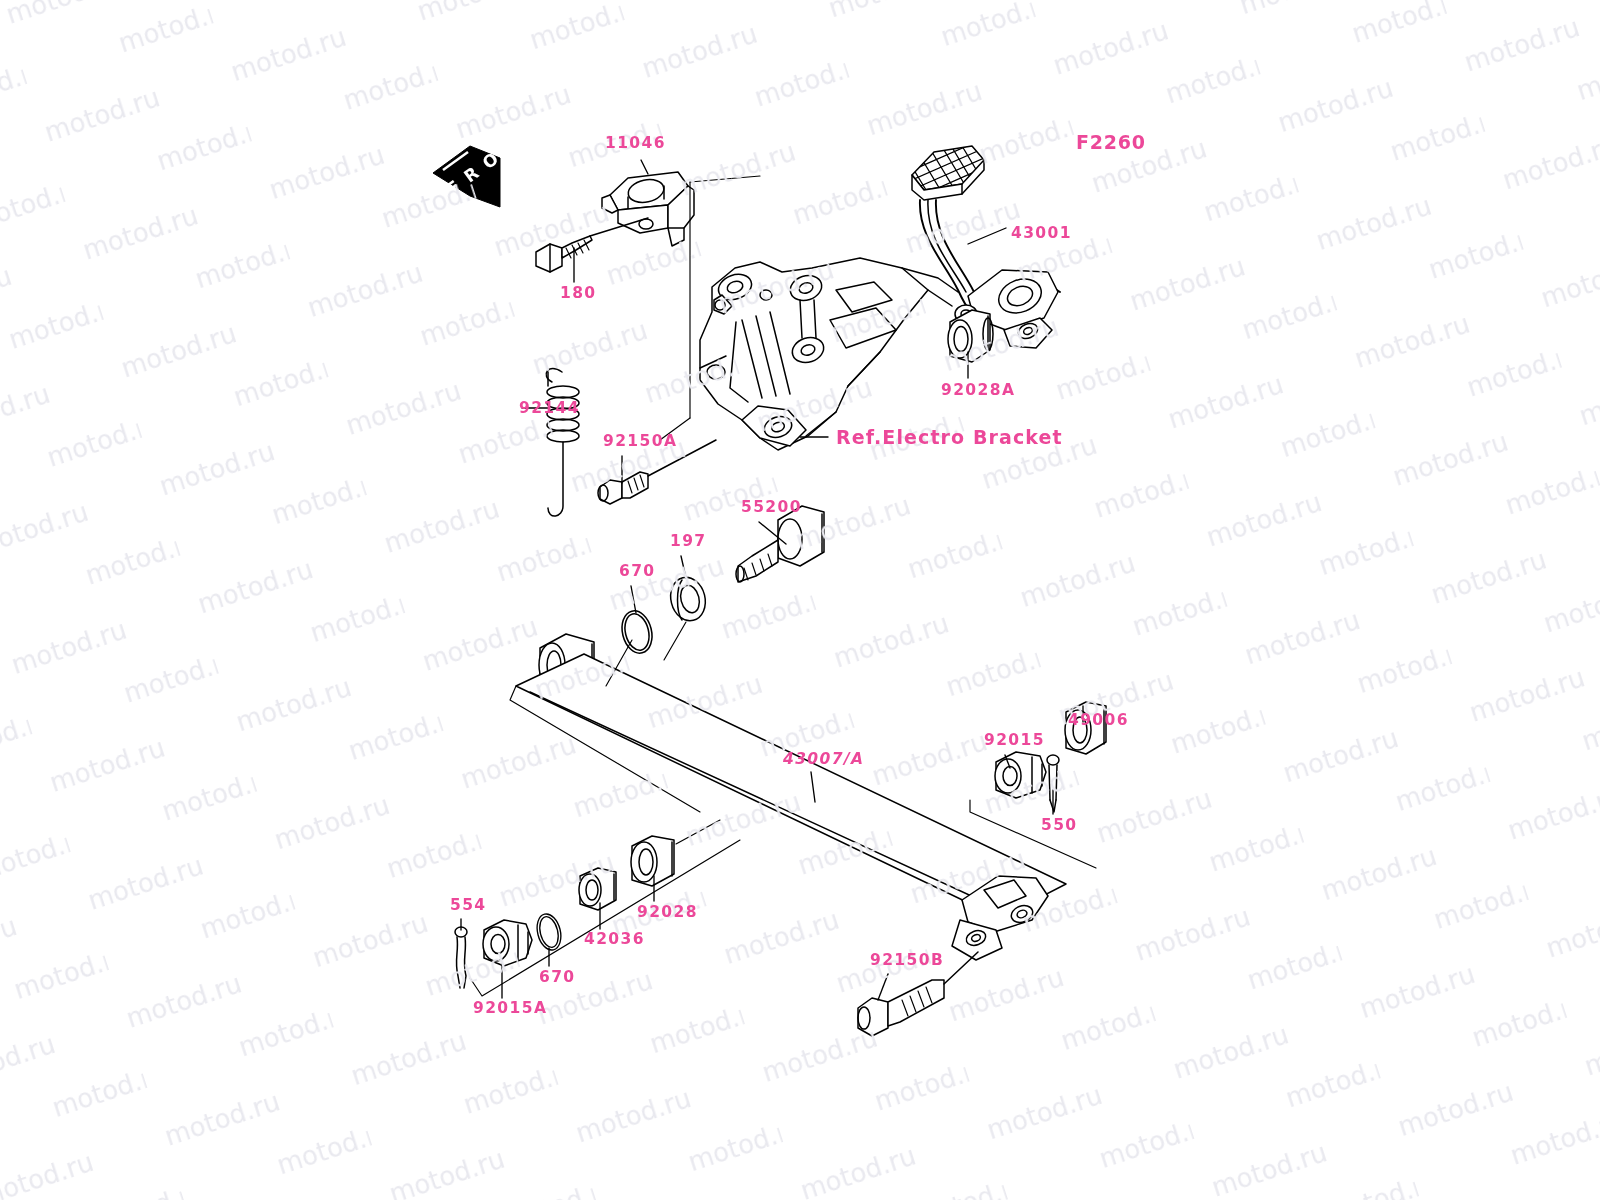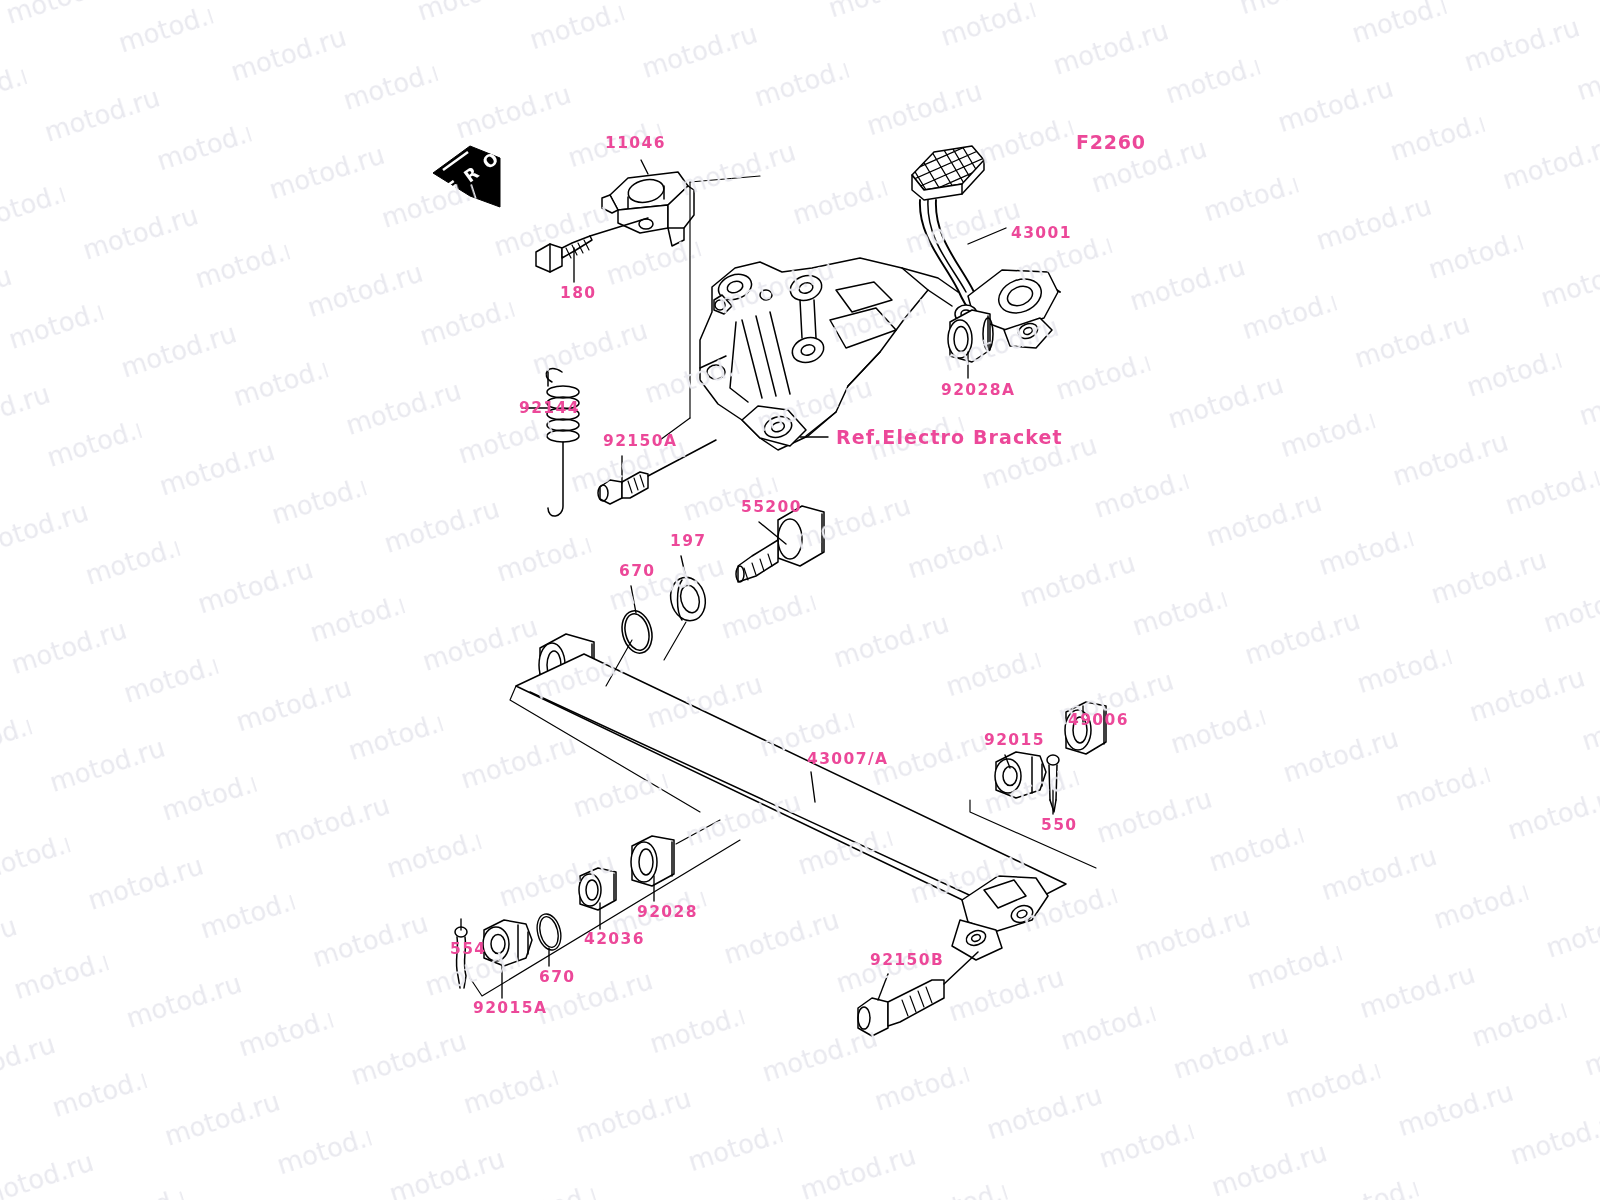--- a/index.html
+++ b/index.html
@@ -321,27 +321,27 @@
 
     <div class="lbl" style="left:605px;top:136px;">11046</div>
     <div class="lbl" style="left:560px;top:286px;">180</div>
     <div class="lbl" style="left:1011px;top:226px;">43001</div>
     <div class="lbl" style="left:941px;top:383px;">92028A</div>
     <div class="lbl" style="left:482px;top:401px;margin-left:37px;">92144</div>
     <div class="lbl" style="left:603px;top:434px;">92150A</div>
     <div class="lbl" style="left:741px;top:500px;">55200</div>
     <div class="lbl" style="left:670px;top:534px;">197</div>
     <div class="lbl" style="left:619px;top:564px;">670</div>
-    <div class="lbl" style="left:807px;top:752px;">43007/A</div>
+    <div class="lbl" style="left:783px;top:752px;font-style:italic;">43007/A</div>
     <div class="lbl" style="left:984px;top:733px;">92015</div>
     <div class="lbl" style="left:1041px;top:818px;">550</div>
     <div class="lbl" style="left:1068px;top:686px;margin-top:27px;">49006</div>
     <div class="lbl" style="left:637px;top:905px;text-align:right;">92028</div>
     <div class="lbl" style="left:584px;top:932px;">42036</div>
     <div class="lbl" style="left:539px;top:970px;">670</div>
     <div class="lbl" style="left:473px;top:1001px;">92015A</div>
-    <div class="lbl" style="left:450px;top:898px;margin-top:44px;">554</div>
+    <div class="lbl" style="left:450px;top:898px;">554</div>
     <div class="lbl" style="left:870px;top:953px;">92150B</div>
 
     <div class="lbl ref" style="left:836px;top:428px;">Ref.Electro Bracket</div>
   </div>
 
 </div>
 
 </body></html>

